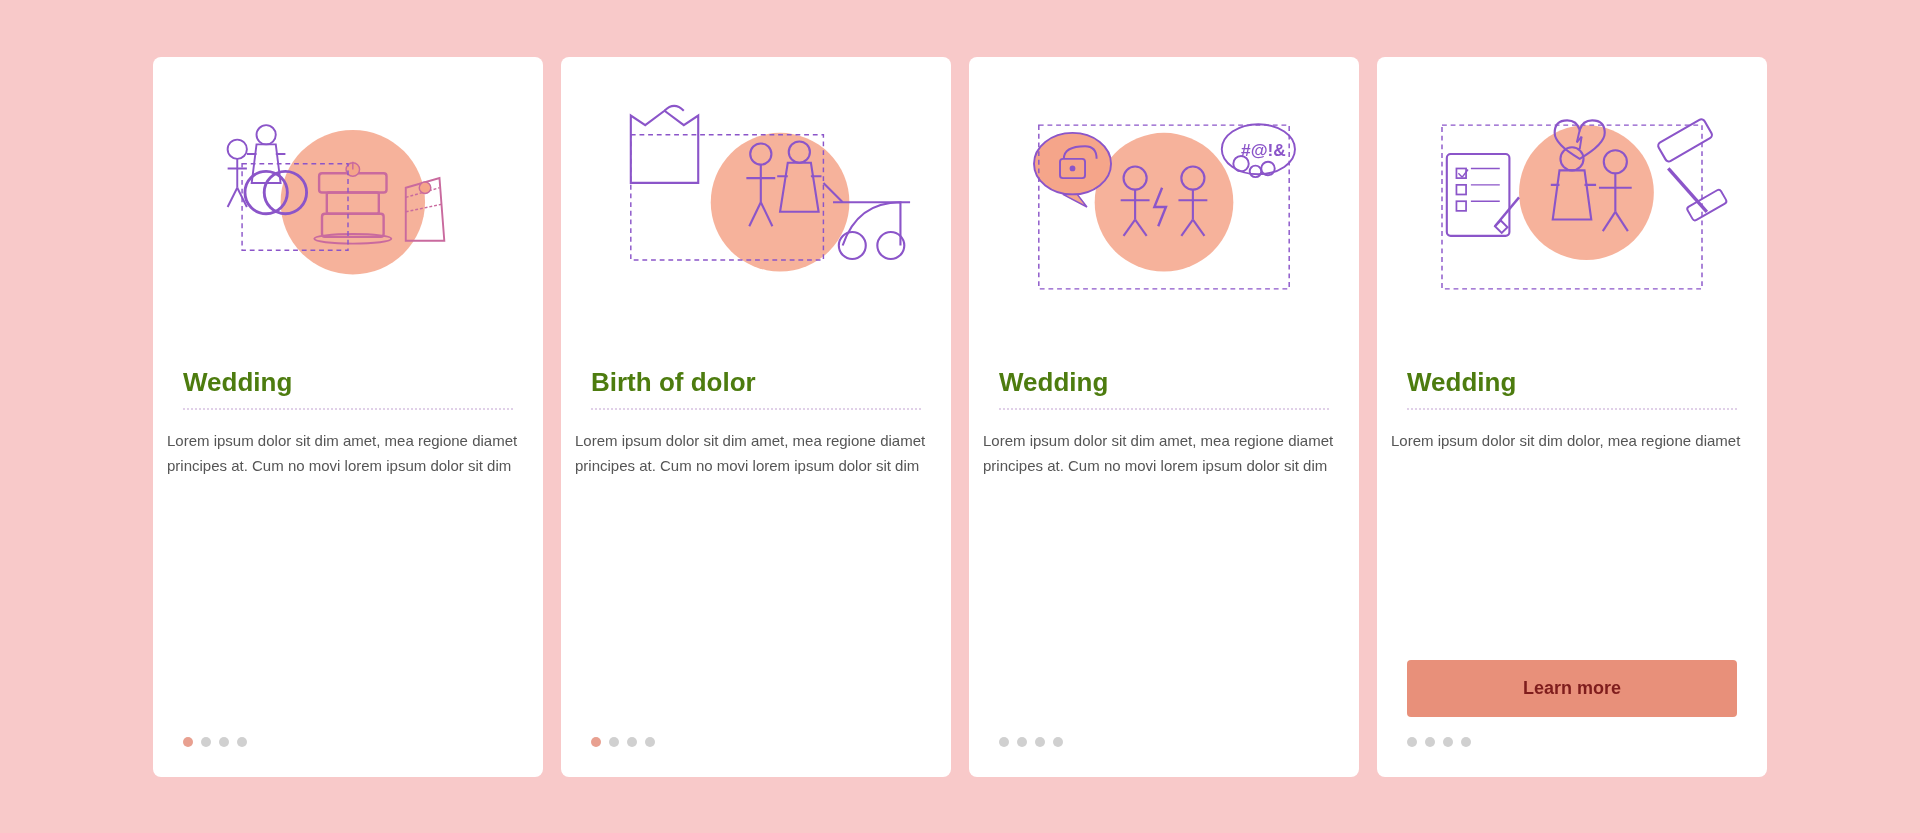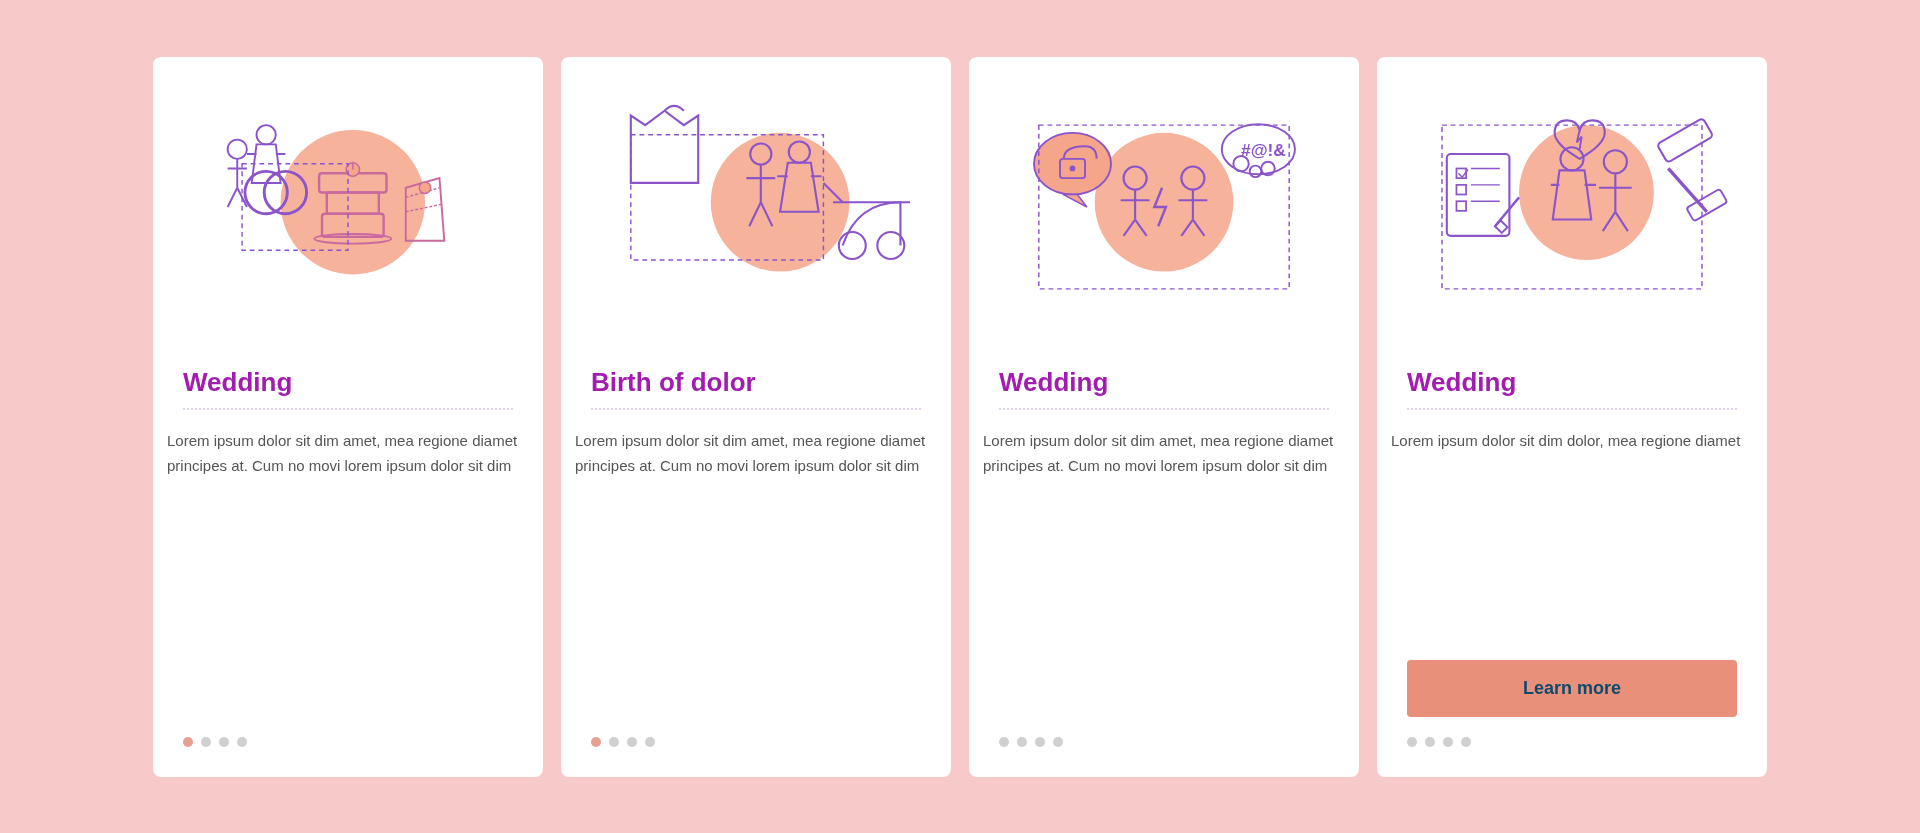--- a/index.html
+++ b/index.html
@@ -44,21 +44,21 @@
       padding: 20px;
     }
 
     
     .card-illustration svg {
       width: 100%;
       height: 100%;
     }
 
     .card-title {
-      color: #a21caf;
+      color: #4d7c0f;
       font-size: 26px;
       font-weight: 600;
       padding: 10px 30px 10px 30px;
       width: 100%;
     }
 
     .card-divider {
       width: calc(100% - 60px);
       margin: 0 30px 18px 30px;
       border: none;
@@ -86,21 +86,21 @@
       border-radius: 50%;
       background: #e8a090;
     }
 
     .dot.inactive {
       background: #d0d0d0;
     }
 
     .learn-more-btn {
       background: #e8907a;
-      color: #0c4a6e;
+      color: #7f1d1d;
       border: none;
       width: calc(100% - 60px);
       margin: 18px 30px 0 30px;
       padding: 18px;
       font-size: 18px;
       font-weight: 600;
       border-radius: 4px;
       cursor: pointer;
       text-align: center;
     }

